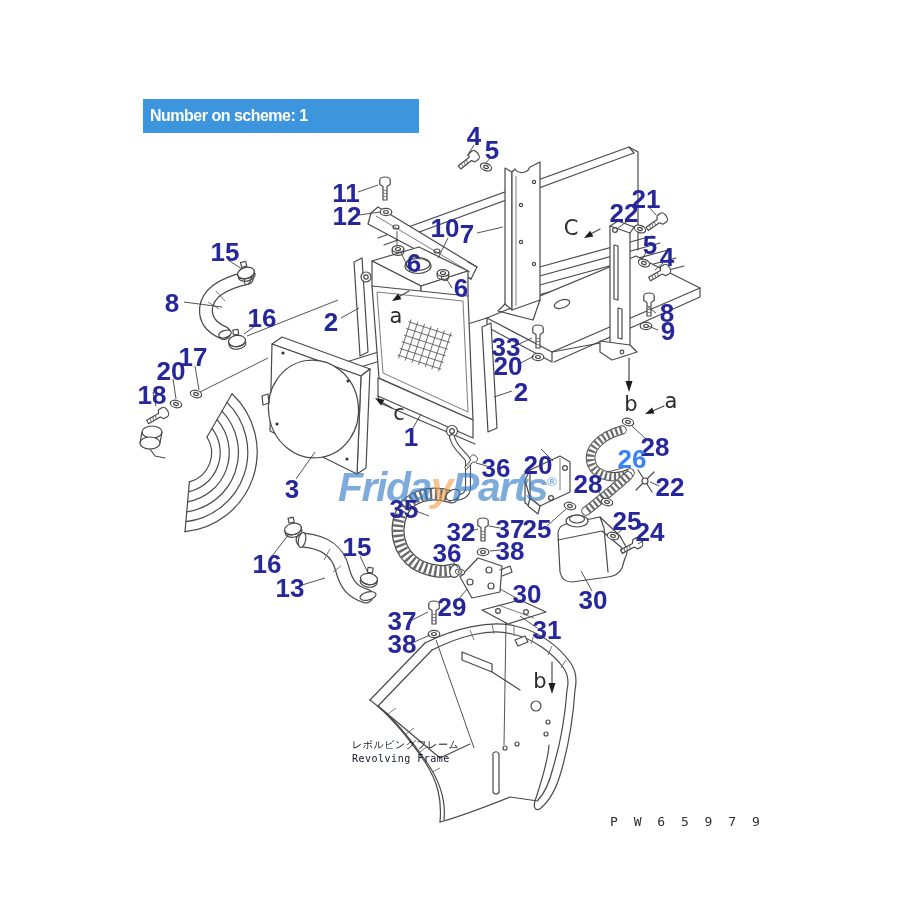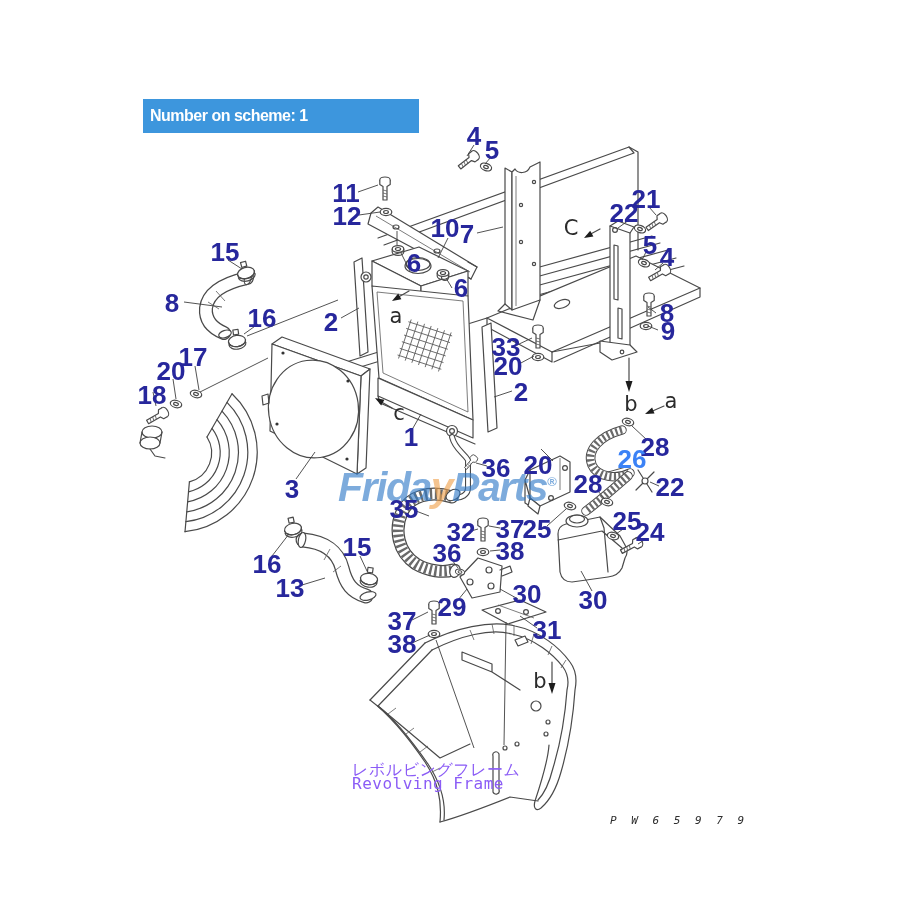--- a/index.html
+++ b/index.html
@@ -14,24 +14,24 @@
   .arrow{fill:#1d1d1d;stroke:none;}
   .banner{position:absolute;left:143px;top:99px;width:276px;height:34px;display:flex;align-items:center;
           padding-left:7px;box-sizing:border-box;font-weight:700;font-size:16px;letter-spacing:-.5px;}
   .watermark{position:absolute;left:338px;top:424px;font-style:italic;font-weight:700;font-size:41px;
              letter-spacing:-1.5px;opacity:.62;white-space:nowrap;pointer-events:none;margin-top:40px;}
   .watermark sup{font-size:13px;font-style:normal;letter-spacing:0;}
   .callout{position:absolute;transform:translate(-50%,-50%);font-size:26px;font-weight:700;
            color:#27279c;line-height:1;white-space:nowrap;}
   .viewletter{position:absolute;transform:translate(-50%,-50%);font-size:21px;font-weight:400;
               color:#2b2b2b;font-family:"DejaVu Sans",sans-serif;line-height:1;}
-  .frame-caption{position:absolute;left:352px;top:763px;font-family:"DejaVu Sans Mono","Liberation Mono",monospace;
-                 font-size:16px;line-height:14px;color:#8b5cf6;letter-spacing:.5px;white-space:nowrap;}
+  .frame-caption{position:absolute;left:352px;top:738px;font-family:"DejaVu Sans Mono","Liberation Mono",monospace;
+                 font-size:10px;line-height:14px;color:#0f172a;letter-spacing:.5px;white-space:nowrap;}
   .drawing-code{position:absolute;left:610px;top:814px;font-family:"DejaVu Sans Mono","Liberation Mono",monospace;
-                font-size:11px;letter-spacing:4px;color:#2e2e2e;font-style:italic;}
+                font-size:13px;letter-spacing:4px;color:#2e2e2e;}
 </style>
 </head>
 <body>
 
 <div class="stage">
 
   <svg width="900" height="900" viewBox="0 0 900 900">
     <defs>
       <g id="bolt">
         <ellipse cx="0" cy="-8" rx="5.2" ry="3" class="wf"></ellipse>

